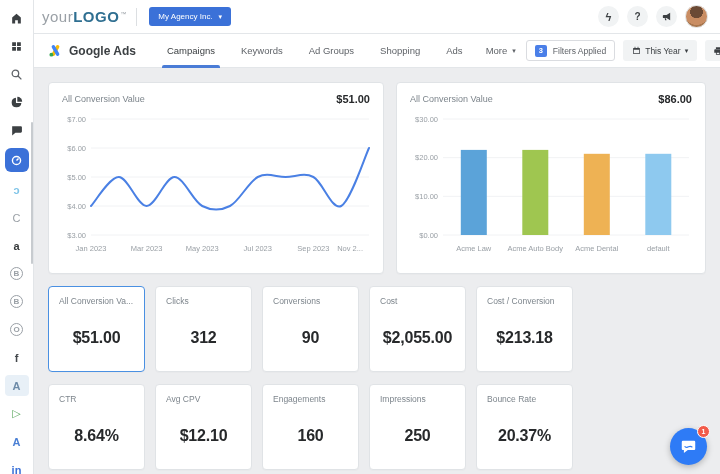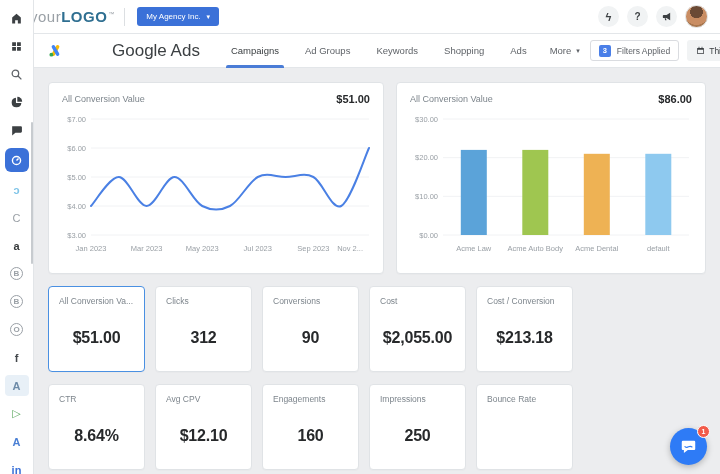--- a/index.html
+++ b/index.html
@@ -1,20 +1,20 @@
 <!DOCTYPE html>
 <html><head>
 <meta charset="utf-8">
 <style>
   * { margin:0; padding:0; box-sizing:border-box; }
   html,body { width:720px; height:474px; overflow:hidden; }
   body { font-family:"Liberation Sans", sans-serif; background:#ecedef; color:#2d2f31; position:relative; }
 
   
-  .topbar { position:absolute; left:0; top:0; width:720px; height:34px; background:#fff; border-bottom:1px solid #e3e6e9; display:flex; align-items:center; z-index:3; padding-left:14px; }
+  .topbar { position:absolute; left:0; top:0; width:720px; height:34px; background:#fff; border-bottom:1px solid #e3e6e9; display:flex; align-items:center; z-index:3; padding-left:26px; }
   .logo { display:flex; align-items:baseline; margin-left:16px; cursor:default; }
   .logo .l1 { font-size:15px; color:#9aa0a6; letter-spacing:.5px; }
   .logo .l2 { font-size:15px; font-weight:bold; color:#2f6f91; letter-spacing:.5px; }
   .logo .tm { font-size:6px; color:#9aa0a6; margin-left:1px; transform:translateY(-6px); }
   .topbar .divider { width:1px; height:18px; background:#dcdfe2; margin:0 12px 0 10px; }
   .agency-btn { background:#3b71d8; color:#fff; border:none; border-radius:3px; height:19px; padding:0 9px; font-size:8px; font-family:inherit; display:flex; align-items:center; gap:6px; cursor:pointer; }
   .caret { font-size:7px; line-height:1; }
   .topbar-right { margin-left:auto; display:flex; align-items:center; gap:8px; padding-right:12px; }
   .circle-btn { width:21px; height:21px; border-radius:50%; background:#f1f3f4; border:none; display:flex; align-items:center; justify-content:center; color:#3c4043; cursor:pointer; font-family:inherit; }
   .circle-btn svg { width:11px; height:11px; }
@@ -27,21 +27,21 @@
   .sb-item { width:24px; height:21px; margin-bottom:7px; display:flex; align-items:center; justify-content:center; font-size:11px; color:#3c4043; cursor:pointer; flex:0 0 auto; }
   .sb-item svg { width:13px; height:13px; }
   .sb-item.active { background:#3b71d8; border-radius:6px; width:24px; height:24px; }
   .sb-item.hilite { background:#e8f0f7; border-radius:4px; }
   .sb-item .circled { display:flex; align-items:center; justify-content:center; width:13px; height:13px; border:1px solid currentColor; border-radius:50%; font-size:8px; font-weight:bold; }
   .sb-scroll { position:absolute; right:0; top:122px; width:2px; height:142px; background:#c7cbcf; border-radius:2px; }
 
   
   .tabbar { position:absolute; left:34px; top:34px; width:686px; height:34px; background:#fff; border-bottom:1px solid #e3e6e9; display:flex; align-items:center; padding:0 12px 0 14px; z-index:2; }
   .product { display:flex; align-items:center; gap:6px; margin-right:18px; }
-  .product-name { font-size:17px; font-weight:normal; color:#3c4043; white-space:nowrap;margin-left:43px; }
+  .product-name { font-size:12px; font-weight:bold; color:#3c4043; white-space:nowrap; }
   .tabs { display:flex; height:34px; align-items:stretch; }
   .tab { display:flex; align-items:center; padding:0 13px; font-size:9.5px; color:#5f6368; cursor:pointer; position:relative; white-space:nowrap; }
   .tab.active { color:#3c4043; }
   .tab.active::after { content:""; position:absolute; left:8px; right:8px; bottom:0; height:3px; background:#4a7cd6; border-radius:2px 2px 0 0; }
   .more-btn { display:flex; align-items:center; gap:5px; font-size:9.5px; color:#5f6368; padding:0 10px; cursor:pointer; height:34px; }
   .tab-right { margin-left:auto; display:flex; align-items:center; gap:8px; }
   .filters-btn { display:flex; align-items:center; gap:6px; background:#fff; border:1px solid #dadce0; border-radius:3px; height:21px; padding:0 8px; font-size:8.5px; color:#5f6368; cursor:pointer; font-family:inherit; white-space:nowrap; }
   .filters-badge { width:12px; height:12px; border-radius:2px; background:#4a7fe8; color:#fff; font-size:7.5px; display:flex; align-items:center; justify-content:center; font-weight:bold; }
   .date-btn { display:flex; align-items:center; gap:4px; background:#f1f3f4; border:none; border-radius:3px; height:21px; padding:0 9px; font-size:8.5px; color:#3c4043; cursor:pointer; font-family:inherit; white-space:nowrap; }
   .date-btn svg { width:9px; height:9px; }
@@ -191,22 +191,22 @@
   <div class="product">
     <svg width="15" height="15" viewBox="0 0 24 24">
       <rect x="9.2" y="2.5" width="5.6" height="19" rx="2.8" fill="#fbbc04" transform="rotate(30 12 12)"></rect>
       <rect x="9.2" y="2.5" width="5.6" height="19" rx="2.8" fill="#4285f4" transform="rotate(-30 12 12)"></rect>
       <circle cx="5.4" cy="18.6" r="3.1" fill="#34a853"></circle>
     </svg>
     <span class="product-name">Google Ads</span>
   </div>
   <nav class="tabs" id="tabs">
       <div class="tab active">Campaigns</div>
+      <div class="tab">Keywords</div>
       <div class="tab">Ad Groups</div>
-      <div class="tab">Keywords</div>
       <div class="tab">Shopping</div>
       <div class="tab">Ads</div>
     </nav>
   <div class="more-btn">
     <span>More</span>
     <span class="caret">▾</span>
   </div>
   <div class="tab-right">
     <button class="filters-btn">
       <span class="filters-badge">3</span>
@@ -316,20 +316,21 @@
       <div class="kpi-card">
         <div class="kpi-label">Engagements</div>
         <div class="kpi-value">160</div>
       </div>
       <div class="kpi-card">
         <div class="kpi-label">Impressions</div>
         <div class="kpi-value">250</div>
       </div>
       <div class="kpi-card">
         <div class="kpi-label">Bounce Rate</div>
+        <div class="kpi-value">20.37%</div>
       </div>
     </section>
 </main>
 
 <button class="chat-launcher">
   <svg viewBox="0 0 24 24" fill="#ffffff">
       <path d="M4 4h16a1.5 1.5 0 0 1 1.5 1.5v10A1.5 1.5 0 0 1 20 17h-9l-5.5 4v-4H4a1.5 1.5 0 0 1-1.5-1.5v-10A1.5 1.5 0 0 1 4 4z"></path>
       <path d="M7 12.2c1.6 1.4 3.2 1.4 5 .3 1.8-1.1 3.4-1.1 5 .2" stroke="#2e7bf6" stroke-width="1.6" fill="none" stroke-linecap="round"></path>
     </svg>
   <span class="chat-badge">1</span>

